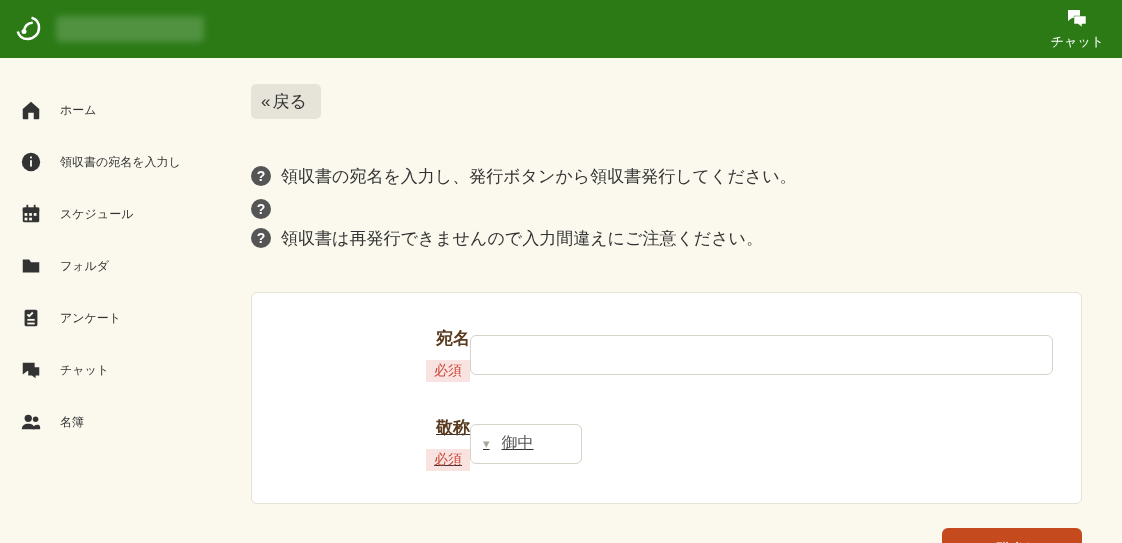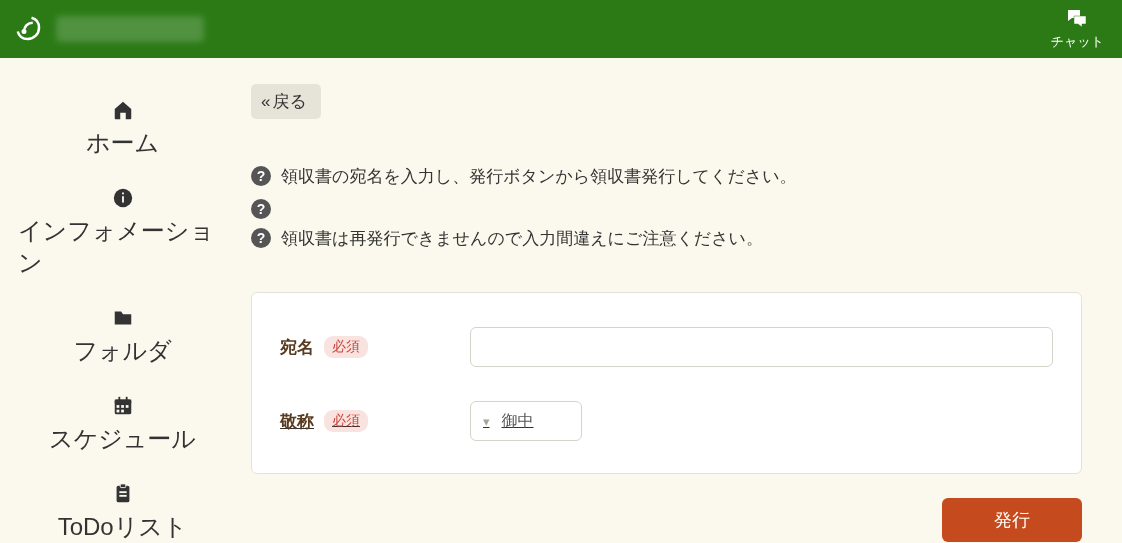--- a/index.html
+++ b/index.html
@@ -7,36 +7,36 @@
 
     .topbar { background: #2b7a16; height: 58px; display: flex; align-items: center; justify-content: space-between; padding: 0 18px 0 12px; color: #fff; }
     .brand { display: flex; align-items: center; gap: 10px; }
     .brand-icon { width: 34px; height: 34px; display: flex; align-items: center; justify-content: center; }
     .brand-name { background: rgba(255,255,255,0.18); border-radius: 4px; width: 148px; height: 26px; filter: blur(3px); }
     .chat-btn { display: flex; flex-direction: column; align-items: center; gap: 2px; cursor: pointer; color: #fff; font-size: 13px; }
     .chat-btn .icon { width: 28px; height: 24px; }
 
     .layout { display: flex; }
     .sidebar { width: 235px; padding-top: 26px; }
-    .side-item { display: flex; align-items: center; gap: 4px; padding: 13px 8px 13px 18px; color: #333; font-size: 24px; cursor: pointer; flex-direction: column; }
+    .side-item { display: flex; align-items: center; gap: 16px; padding: 13px 8px 13px 18px; color: #333; font-size: 12px; cursor: pointer; }
     .side-item .icon { width: 26px; height: 26px; display: flex; align-items: center; justify-content: center; color: #333; }
 
     .content { flex: 1; padding: 26px 40px 20px 16px; }
     .back-btn { background: #e6e4d9; border-radius: 5px; padding: 6px 14px 6px 10px; font-size: 17px; color: #333; cursor: pointer; display: inline-flex; align-items: center; gap: 2px; border:none; }
 
     .instructions { margin-top: 44px; }
     .inst-line { display: flex; align-items: flex-start; gap: 10px; margin-bottom: 6px; font-size: 17px; line-height: 1.6; }
     .q-icon { flex: 0 0 20px; width: 20px; height: 20px; border-radius: 50%; background: #555; color: #fff; display: flex; align-items: center; justify-content: center; font-size: 14px; font-weight: bold; margin-top: 3px; }
 
     .form-card { background: #fff; border: 1px solid #e5e3d6; border-radius: 6px; margin-top: 40px; padding: 34px 28px 32px 28px; }
     .form-row { display: flex; align-items: center; margin-bottom: 34px; }
     .form-row:last-child { margin-bottom: 0; text-decoration: underline; }
-    .label-col { width: 190px; display: flex; align-items: flex-start; gap: 10px; }
+    .label-col { width: 190px; display: flex; align-items: flex-end; gap: 10px; flex-direction: column; }
     .label-col .lbl { color: #5a3b1f; font-weight: 700; font-size: 17px; }
-    .req-badge { background: #f9e3e0; color: #c9473a; border-radius: 9px; padding: 2px 8px; font-size: 14px; }
+    .req-badge { background: #f9e3e0; color: #c9473a; border-radius: 0; padding: 2px 8px; font-size: 14px; }
     .text-input { flex: 1; border: 1px solid #d6d4c8; border-radius: 6px; height: 40px; padding: 0 12px; font-size: 16px; }
     .select-wrap { border: 1px solid #d6d4c8; border-radius: 6px; height: 40px; padding: 0 16px 0 12px; display: inline-flex; align-items: center; gap: 12px; cursor: pointer; font-size: 16px; color: #555; min-width: 112px; }
     .chev { color: #a8a69a; font-size: 13px; }
 
     .actions { display: flex; justify-content: flex-end; margin-top: 24px; }
     .submit-btn { background: #c54a1d; color: #fff; border: none; border-radius: 6px; font-size: 18px; padding: 10px 0; width: 140px; cursor: pointer; }
   </style>
 </head>
 <body>
 
@@ -73,56 +73,56 @@
         <span>ホーム</span>
       </div>
       <div class="side-item">
         <span class="icon">
           <svg viewBox="0 0 24 24" width="22" height="22" fill="#333">
             <circle cx="12" cy="12" r="10"></circle>
             <rect x="11" y="10" width="2" height="7" fill="#fbf9ee"></rect>
             <rect x="11" y="6" width="2" height="2" fill="#fbf9ee"></rect>
           </svg>
         </span>
-        <span>インフォメーション</span>
-      </div>
-      <div class="side-item">
-        <span class="icon">
-          <svg viewBox="0 0 24 24" width="22" height="22" fill="#333">
-            <path d="M3 5h7l2 3h9v11H3z"></path>
-          </svg>
-        </span>
-        <span>フォルダ</span>
+        <span>領収書の宛名を入力し</span>
       </div>
       <div class="side-item">
         <span class="icon">
           <svg viewBox="0 0 24 24" width="22" height="22" fill="#333">
             <rect x="3" y="5" width="18" height="16" rx="2"></rect>
             <rect x="3" y="5" width="18" height="4" fill="#333"></rect>
             <rect x="5" y="11" width="3" height="3" fill="#fbf9ee"></rect>
             <rect x="10" y="11" width="3" height="3" fill="#fbf9ee"></rect>
             <rect x="15" y="11" width="3" height="3" fill="#fbf9ee"></rect>
             <rect x="5" y="16" width="3" height="3" fill="#fbf9ee"></rect>
             <rect x="10" y="16" width="3" height="3" fill="#fbf9ee"></rect>
             <rect x="7" y="2" width="2" height="4" fill="#333"></rect>
             <rect x="15" y="2" width="2" height="4" fill="#333"></rect>
           </svg>
         </span>
         <span>スケジュール</span>
       </div>
       <div class="side-item">
         <span class="icon">
           <svg viewBox="0 0 24 24" width="22" height="22" fill="#333">
-            <rect x="5" y="3" width="14" height="18" rx="2"></rect>
-            <rect x="9" y="1" width="6" height="4" rx="1" fill="#333" stroke="#fbf9ee" stroke-width="1"></rect>
-            <rect x="8" y="9" width="8" height="2" fill="#fbf9ee"></rect>
-            <rect x="8" y="13" width="8" height="2" fill="#fbf9ee"></rect>
+            <path d="M3 5h7l2 3h9v11H3z"></path>
           </svg>
         </span>
-        <span>ToDoリスト</span>
+        <span>フォルダ</span>
+      </div>
+      <div class="side-item">
+        <span class="icon">
+          <svg viewBox="0 0 24 24" width="22" height="22" fill="#333">
+            <rect x="5" y="3" width="14" height="18" rx="2"></rect>
+            <path d="M8 8l2 2 4-4" stroke="#fbf9ee" stroke-width="2" fill="none"></path>
+            <rect x="8" y="13" width="8" height="2" fill="#fbf9ee"></rect>
+            <rect x="8" y="17" width="8" height="2" fill="#fbf9ee"></rect>
+          </svg>
+        </span>
+        <span>アンケート</span>
       </div>
       <div class="side-item">
         <span class="icon">
           <svg viewBox="0 0 24 24" width="22" height="22" fill="#333">
             <path d="M3 4h13v9H8l-5 4V4z"></path>
             <path d="M9 9h12v9h-4v3l-4-3H9V9z"></path>
           </svg>
         </span>
         <span>チャット</span>
       </div>

